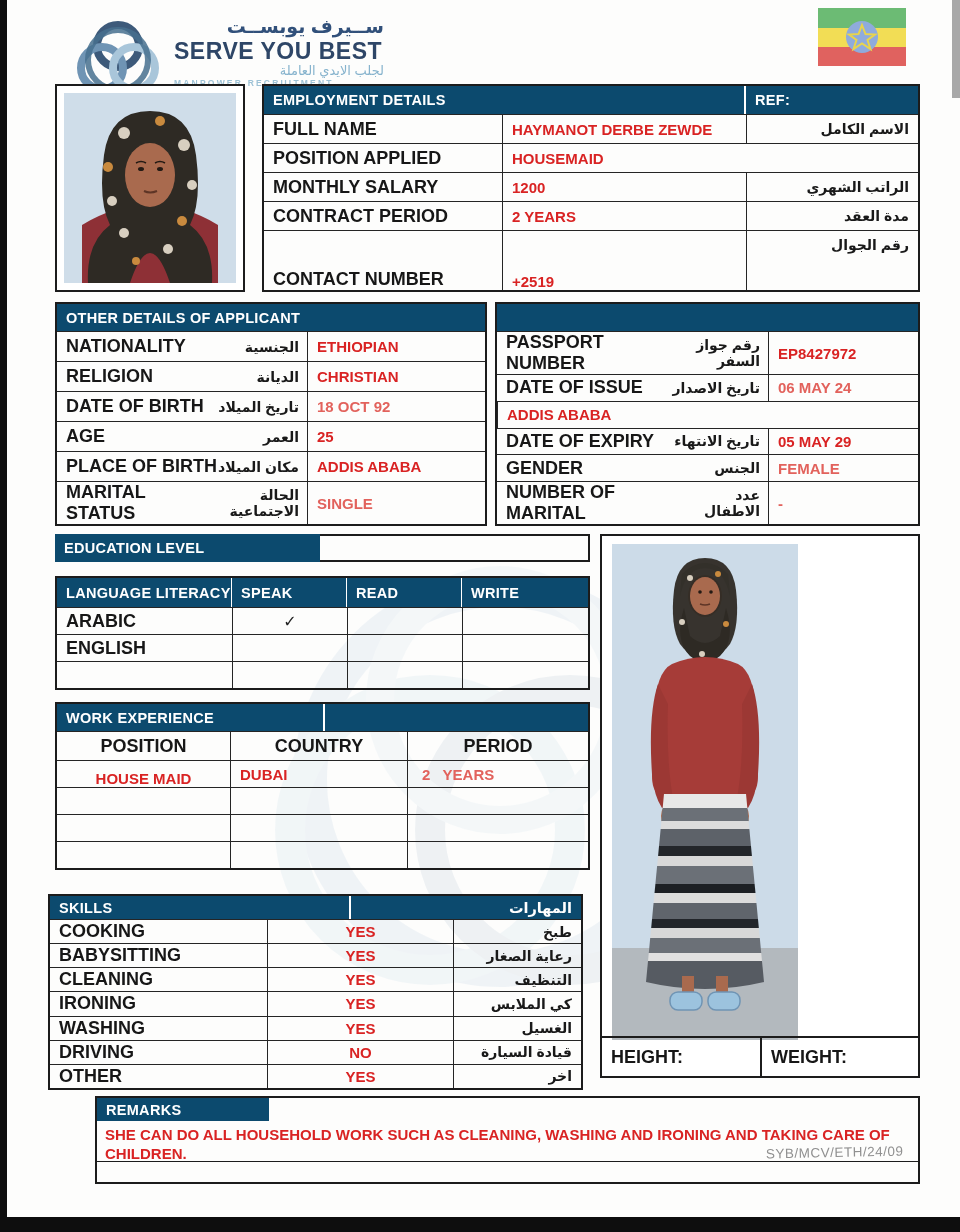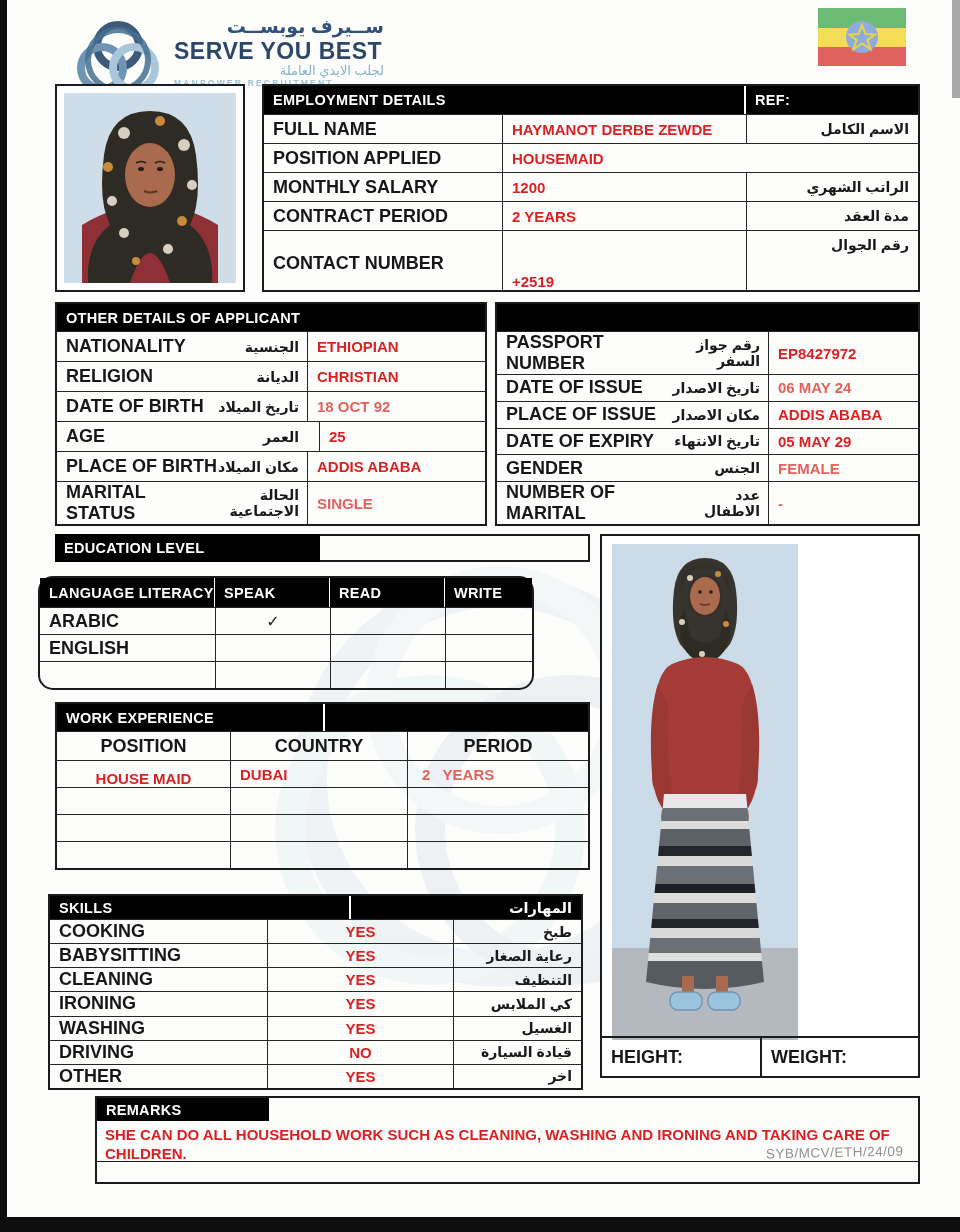--- a/index.html
+++ b/index.html
@@ -12,21 +12,21 @@
   .edge-right{left:952px;top:0;width:8px;height:98px;background:#a8a8a8;}
   
   .watermark{left:240px;top:520px;opacity:0.07;pointer-events:none;}
   
   .logo-text{left:174px;top:16px;width:210px;line-height:1.15;}
   .logo-ar{font-size:19px;font-weight:bold;color:#31507a;direction:rtl;letter-spacing:1px;}
   .logo-en{font-size:23px;font-weight:bold;color:#2e4667;letter-spacing:0.5px;}
   .logo-ar2{font-size:13px;color:#86b3cd;direction:rtl;}
   .logo-en2{font-size:8.5px;color:#9dc2d6;letter-spacing:2.2px;font-weight:bold;}
   
-  .purple{background:#000000;color:#fff;}
+  .purple{background:#0c4a6e;color:#fff;}
   .hdr-txt{font-size:14.5px;font-weight:bold;letter-spacing:0.3px;}
   .tbl{border:2px solid #1c1c1c;box-sizing:border-box;display:flex;flex-direction:column;background:transparent;}
   .trow{display:flex;flex:1;border-top:1.5px solid #252525;}
   .trow.first{border-top:none;}
   .tc{box-sizing:border-box;display:flex;align-items:center;overflow:hidden;}
   .bl{border-left:1.5px solid #252525;}
   .lbl{font-size:18px;font-weight:600;color:#171717;padding-left:9px;}
   .val{font-size:15px;font-weight:bold;color:#d92323;}
   .val.light{color:#e2625c;font-weight:600;}
   .ar{font-size:14px;font-weight:bold;color:#191919;direction:rtl;}
@@ -146,21 +146,21 @@
           <span class="lbl">CONTRACT PERIOD</span>
         </div>
       <div class="tc bl" style="width:244px;">
           <span class="val hpad">2 YEARS</span>
         </div>
       <div class="tc bl right rpad" style="flex:1;">
           <span class="ar">مدة العقد</span>
         </div>
     </div>
     <div class="trow" style="flex:1;">
-      <div class="tc" style="width:238px;align-items:center;padding-top:6px;">
+      <div class="tc" style="width:238px;align-items:flex-end;padding-top:6px;">
           <span class="lbl">CONTACT NUMBER</span>
         </div>
       <div class="tc bl" style="width:244px;align-items:flex-end;padding-top:6px;">
           <span class="val hpad">+2519</span>
         </div>
       <div class="tc bl right rpad" style="flex:1;align-items:flex-start;padding-top:6px;">
           <span class="ar">رقم الجوال</span>
         </div>
     </div>
   </div>
@@ -194,21 +194,21 @@
         </div>
       <div class="tc bl" style="flex:1;">
           <span class="val light hpad">18 OCT 92</span>
         </div>
     </div>
     <div class="trow">
       <div class="tc cell-split" style="width:250px;">
           <span class="lbl">AGE</span>
           <span class="ar">العمر</span>
         </div>
-      <div class="tc bl" style="flex:1;margin-left:12px;">
+      <div class="tc bl" style="flex:1;">
           <span class="val hpad">25</span>
         </div>
     </div>
     <div class="trow">
       <div class="tc cell-split" style="width:250px;">
           <span class="lbl">PLACE OF BIRTH</span>
           <span class="ar">مكان الميلاد</span>
         </div>
       <div class="tc bl" style="flex:1;">
           <span class="val hpad">ADDIS ABABA</span>
@@ -239,24 +239,20 @@
     <div class="trow">
       <div class="tc cell-split" style="width:271px;">
           <span class="lbl">DATE OF ISSUE</span>
           <span class="ar">تاريخ الاصدار</span>
         </div>
       <div class="tc bl" style="flex:1;">
           <span class="val light hpad">06 MAY 24</span>
         </div>
     </div>
     <div class="trow">
-      <div class="tc cell-split" style="width:271px;">
-          <span class="lbl">PLACE OF ISSUE</span>
-          <span class="ar">مكان الاصدار</span>
-        </div>
       <div class="tc bl" style="flex:1;">
           <span class="val hpad">ADDIS ABABA</span>
         </div>
     </div>
     <div class="trow">
       <div class="tc cell-split" style="width:271px;">
           <span class="lbl">DATE OF EXPIRY</span>
           <span class="ar">تاريخ الانتهاء</span>
         </div>
       <div class="tc bl" style="flex:1;">
@@ -285,21 +281,21 @@
 
   <div class="abs" style="left:55px;top:534px;width:535px;height:28px;display:flex;">
     <div class="purple" style="width:265px;display:flex;align-items:center;">
       <span class="hdr-txt hpad">EDUCATION LEVEL</span>
     </div>
     <div style="flex:1;border:2px solid #1c1c1c;border-left:none;box-sizing:border-box;display:flex;align-items:center;">
       <span class="val hpad"></span>
     </div>
   </div>
 
-  <div class="abs tbl" style="left:38px;top:576px;width:496px;height:114px;border-radius:15px;">
+  <div class="abs tbl" style="left:55px;top:576px;width:535px;height:114px;">
     <div class="trow first" style="flex:0 0 29px;">
       <div class="tc purple" style="width:175px;border-right:1.5px solid #fff;">
           <span class="hdr-txt hpad">LANGUAGE LITERACY</span>
         </div>
       <div class="tc purple" style="width:115px;border-right:1.5px solid #fff;">
           <span class="hdr-txt hpad">SPEAK</span>
         </div>
       <div class="tc purple" style="width:115px;border-right:1.5px solid #fff;">
           <span class="hdr-txt hpad">READ</span>
         </div>

